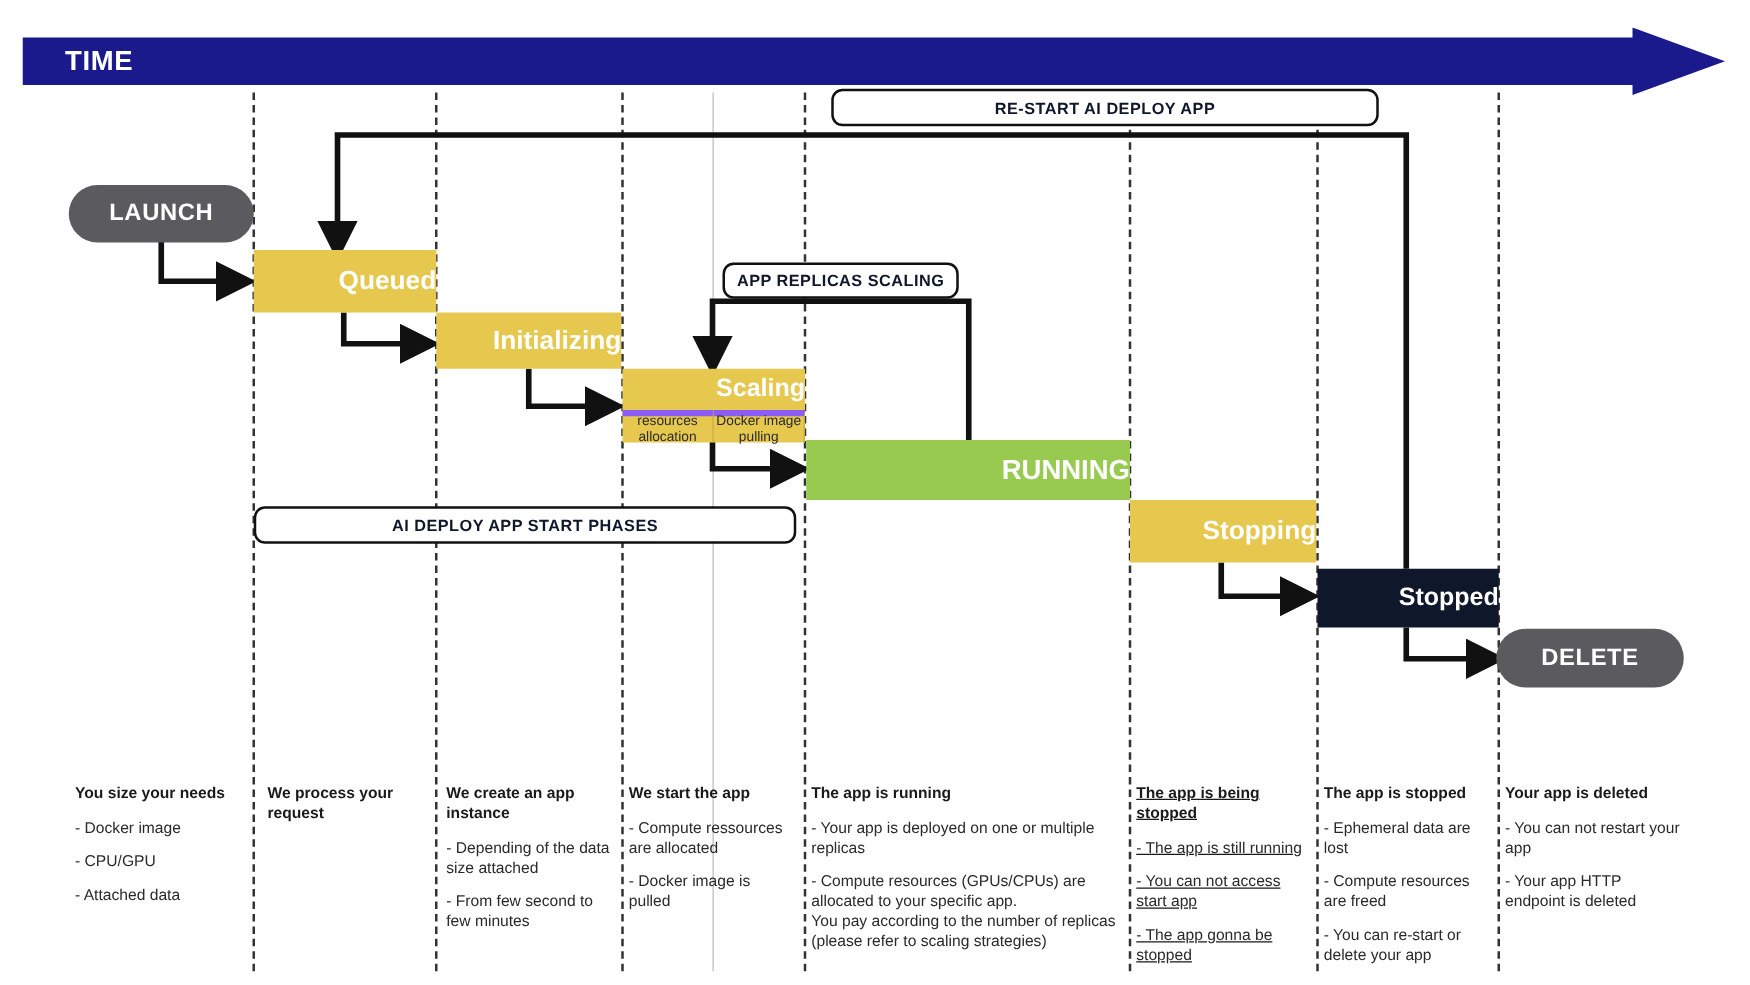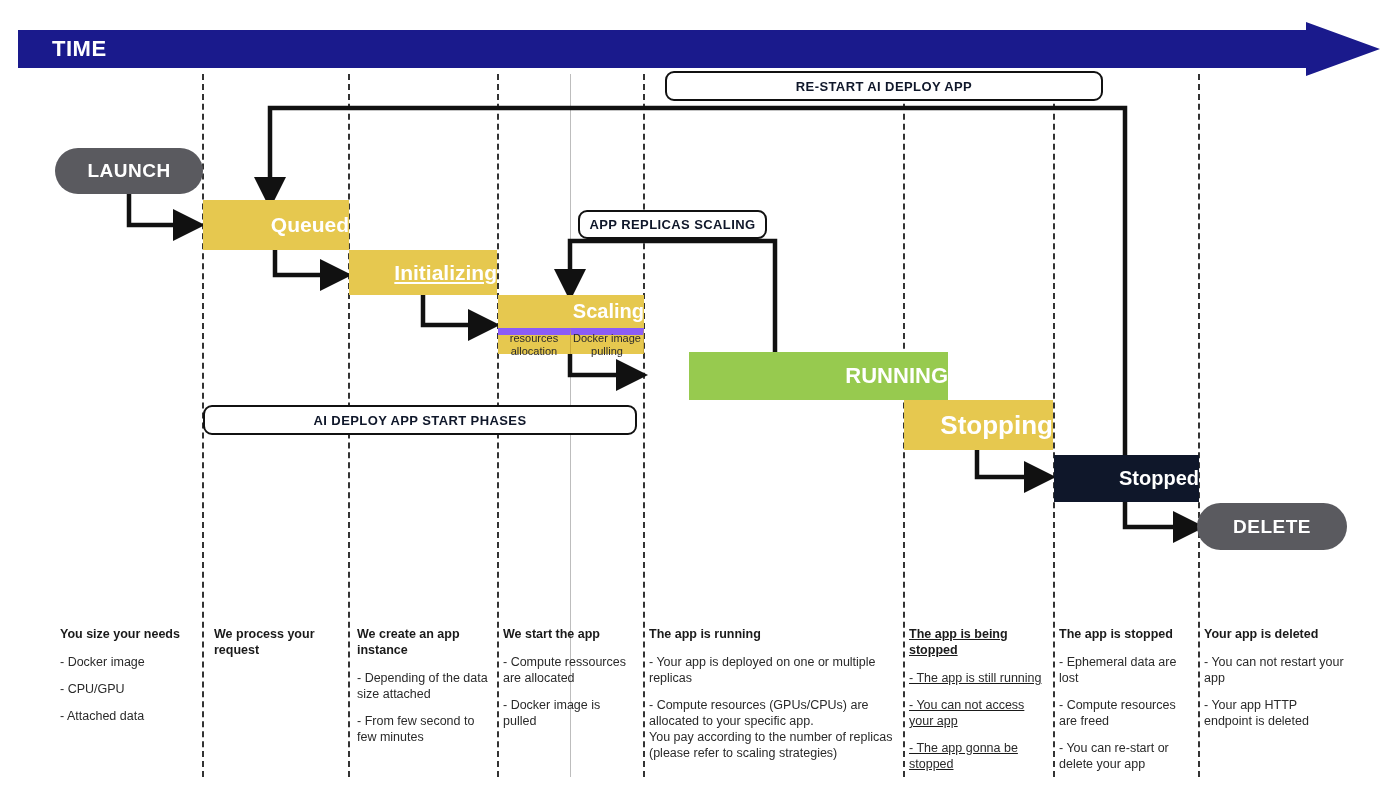--- a/index.html
+++ b/index.html
@@ -64,21 +64,21 @@
   .substate {
     position: absolute;
     display: flex;
     align-items: center;
     justify-content: center;
     text-align: center;
     background: #e6c84f;
     color: #2b2b2b;
     font-size: 11px;
     line-height: 1.15;
-    border-top: 7px solid #8b5cf6;
+    border-top: 5px solid #8b5cf6;
     border-right: 1px solid #c9a93a;
     font-family: "Liberation Sans", sans-serif;
     z-index: 7;
   }
 
   
   .pill {
     position: absolute;
     display: flex;
     align-items: center;
@@ -189,46 +189,46 @@
   </div>
 
   <div class="pill" style="left:1197px; top:503px; width:150px; height:47px;">
     <span>DELETE</span>
   </div>
 
   <div class="state gold" style="left:203px; top:200px; width:146px; height:50px; font-size:21px;">
     <span>Queued</span>
   </div>
 
-  <div class="state gold" style="left:349px; top:250px; width:148px; height:45px; font-size:21px;text-decoration:underline;">
+  <div class="state gold" style="left:349px; top:250px; width:148px; height:45px; font-size:21px;">
     <span>Initializing</span>
   </div>
 
   <div class="state gold" style="left:498px; top:295px; width:146px; height:33px; font-size:20px;">
     <span>Scaling</span>
   </div>
 
   <div class="substate" style="left:498px; top:328px; width:73px; height:26px;">
     <div>
       <div>resources</div>
       <div>allocation</div>
     </div>
   </div>
   <div class="substate" style="left:571px; top:328px; width:73px; height:26px;">
     <div>
       <div>Docker image</div>
       <div>pulling</div>
     </div>
   </div>
 
-  <div class="state green" style="left:645px; top:352px; width:259px; height:48px; font-size:22px;margin-left:44px;">
+  <div class="state green" style="left:645px; top:352px; width:259px; height:48px; font-size:22px;">
     <span>RUNNING</span>
   </div>
 
-  <div class="state gold" style="left:904px; top:400px; width:149px; height:50px; font-size:26px;">
+  <div class="state gold" style="left:904px; top:400px; width:149px; height:50px; font-size:21px;">
     <span>Stopping</span>
   </div>
 
   <div class="state orange" style="left:1054px; top:455px; width:145px; height:47px; font-size:20px;">
     <span>Stopped</span>
   </div>
 
   <div class="callout" style="left:665px; top:71px; width:438px; height:30px;">
     <span>RE-START AI DEPLOY APP</span>
   </div>
@@ -267,21 +267,21 @@
   <div class="note-col" style="left:649px; width:248px;">
     <div class="note-title">The app is running</div>
     <div class="note-item">- Your app is deployed on one or multiple replicas</div>
     <div class="note-item" style="white-space:pre-line;">- Compute resources (GPUs/CPUs) are allocated to your specific app.
 You pay according to the number of replicas (please refer to scaling strategies)</div>
   </div>
 
   <div class="note-col" style="left:909px; width:140px;text-decoration:underline;">
     <div class="note-title">The app is being stopped</div>
     <div class="note-item">- The app is still running</div>
-    <div class="note-item">- You can not access your app</div>
+    <div class="note-item">- You can not access start app</div>
     <div class="note-item">- The app gonna be stopped</div>
   </div>
 
   <div class="note-col" style="left:1059px; width:136px;">
     <div class="note-title">The app is stopped</div>
     <div class="note-item">- Ephemeral data are lost</div>
     <div class="note-item">- Compute resources are freed</div>
     <div class="note-item">- You can re-start or delete your app</div>
   </div>
 

